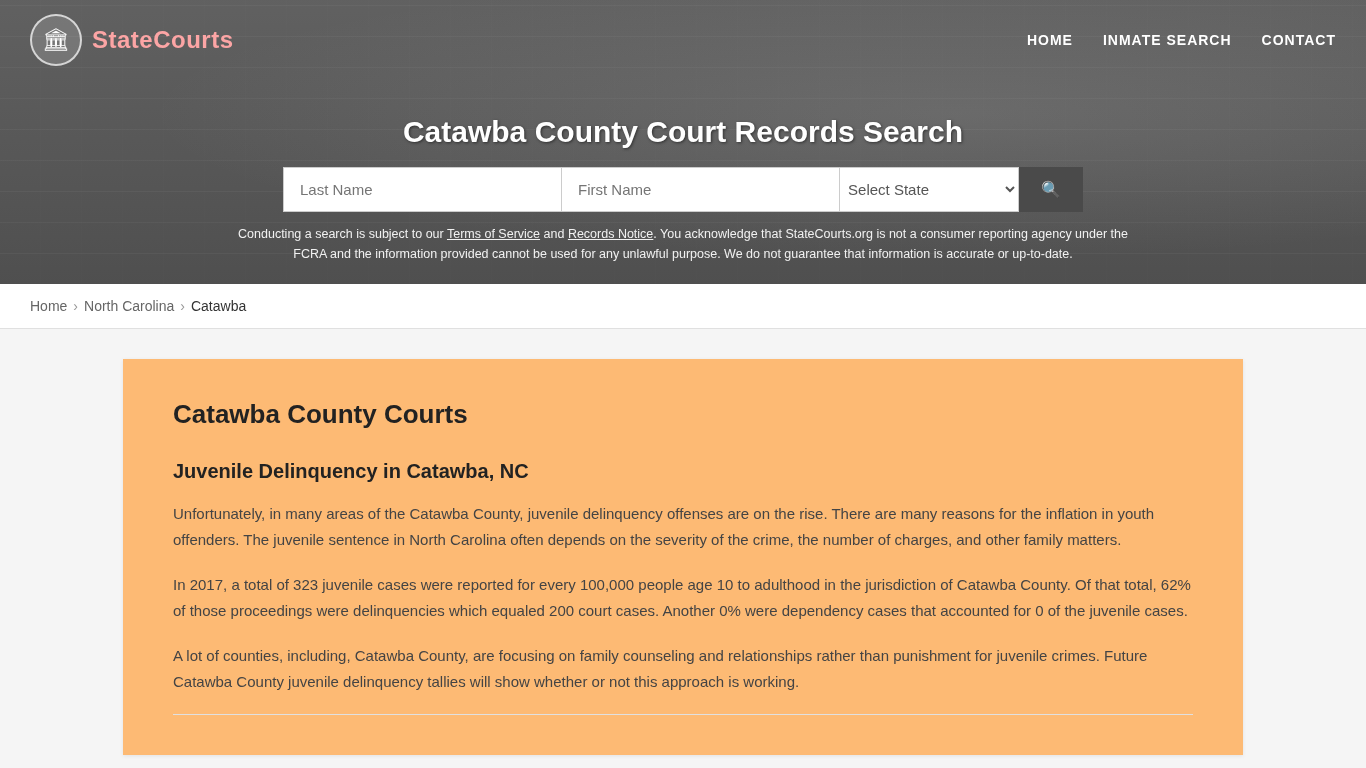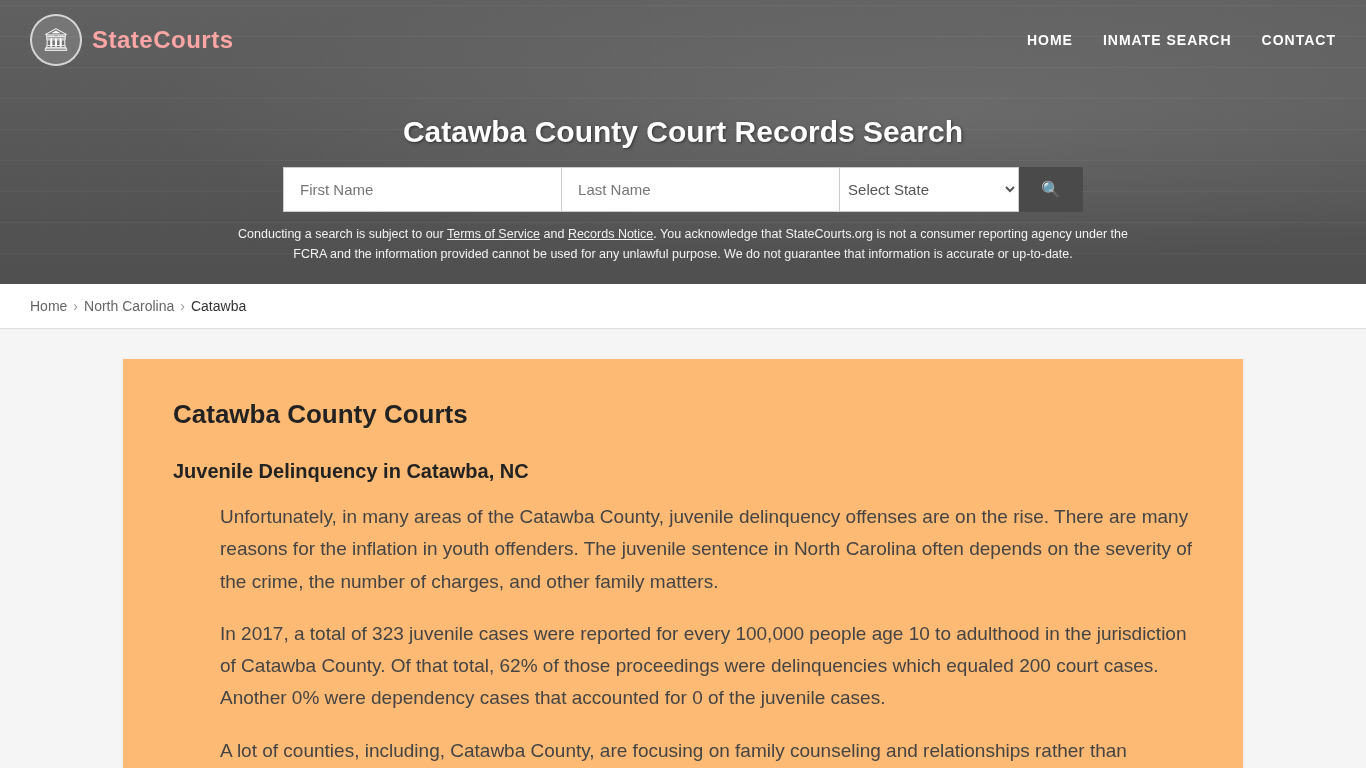--- a/index.html
+++ b/index.html
@@ -179,25 +179,24 @@
       color: #222;
       margin-bottom: 30px;
     }
     .section-heading {
       font-size: 20px;
       font-weight: bold;
       color: #222;
       margin-bottom: 18px;
     }
     .content-paragraph {
-      font-size: 19px;
+      font-size: 15px;
       line-height: 1.7;
       color: #444;
       margin-bottom: 20px;
-      margin-left: 47px;
     }
     hr.section-divider {
       border: none;
       border-top: 1px solid #e0e0e0;
       margin-top: 10px;
     }
   </style>
 </head>
 <body>
 
@@ -212,22 +211,22 @@
       <div class="nav-links">
         <a class="nav-link" href="#">HOME</a>
         <a class="nav-link" href="#">INMATE SEARCH</a>
         <a class="nav-link" href="#">CONTACT</a>
       </div>
     </nav>
 
     <div class="search-section">
       <h1 class="search-title">Catawba County Court Records Search</h1>
       <div class="search-bar">
+        <input class="search-input" type="text" placeholder="Last Name" style="">
         <input class="search-input" type="text" placeholder="First Name" style="">
-        <input class="search-input" type="text" placeholder="Last Name" style="">
         <select class="state-select" id="state-select"><option value="Select State">Select State</option><option value="Alabama">Alabama</option><option value="Alaska">Alaska</option><option value="Arizona">Arizona</option><option value="Arkansas">Arkansas</option><option value="California">California</option><option value="Colorado">Colorado</option><option value="Connecticut">Connecticut</option><option value="Delaware">Delaware</option><option value="Florida">Florida</option><option value="Georgia">Georgia</option><option value="Hawaii">Hawaii</option><option value="Idaho">Idaho</option><option value="Illinois">Illinois</option><option value="Indiana">Indiana</option><option value="Iowa">Iowa</option><option value="Kansas">Kansas</option><option value="Kentucky">Kentucky</option><option value="Louisiana">Louisiana</option><option value="Maine">Maine</option><option value="Maryland">Maryland</option><option value="Massachusetts">Massachusetts</option><option value="Michigan">Michigan</option><option value="Minnesota">Minnesota</option><option value="Mississippi">Mississippi</option><option value="Missouri">Missouri</option><option value="Montana">Montana</option><option value="Nebraska">Nebraska</option><option value="Nevada">Nevada</option><option value="New Hampshire">New Hampshire</option><option value="New Jersey">New Jersey</option><option value="New Mexico">New Mexico</option><option value="New York">New York</option><option value="North Carolina">North Carolina</option><option value="North Dakota">North Dakota</option><option value="Ohio">Ohio</option><option value="Oklahoma">Oklahoma</option><option value="Oregon">Oregon</option><option value="Pennsylvania">Pennsylvania</option><option value="Rhode Island">Rhode Island</option><option value="South Carolina">South Carolina</option><option value="South Dakota">South Dakota</option><option value="Tennessee">Tennessee</option><option value="Texas">Texas</option><option value="Utah">Utah</option><option value="Vermont">Vermont</option><option value="Virginia">Virginia</option><option value="Washington">Washington</option><option value="West Virginia">West Virginia</option><option value="Wisconsin">Wisconsin</option><option value="Wyoming">Wyoming</option></select>
         <button class="search-btn">🔍</button>
       </div>
       <p class="disclaimer">
         Conducting a search is subject to our <a href="#">Terms of Service</a> and <a href="#">Records Notice</a>. You acknowledge that StateCourts.org is not a consumer reporting agency under the FCRA and the information provided cannot be used for any unlawful purpose. We do not guarantee that information is accurate or up-to-date.
       </p>
     </div>
   </div>
 </header>
 

